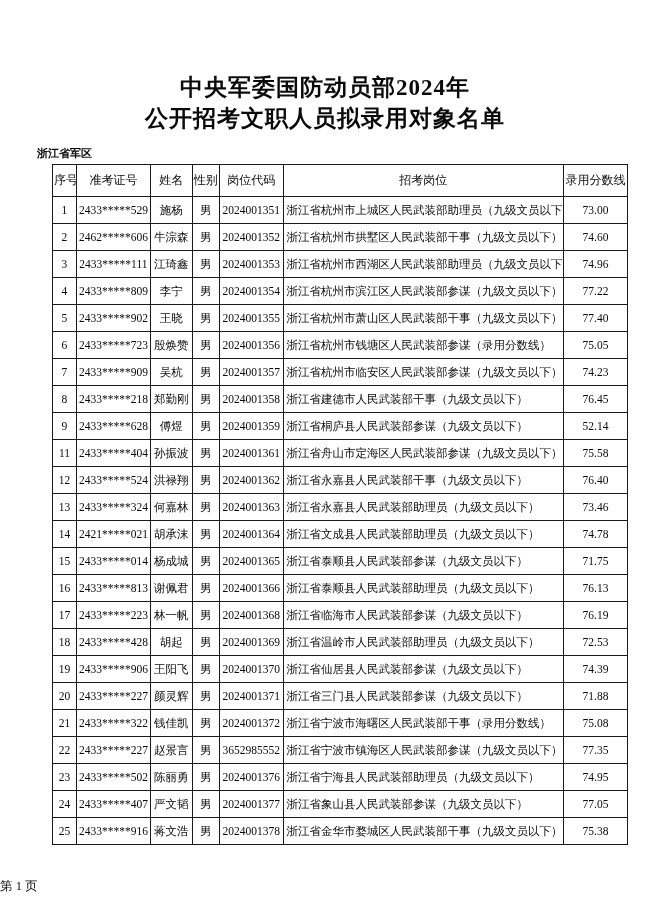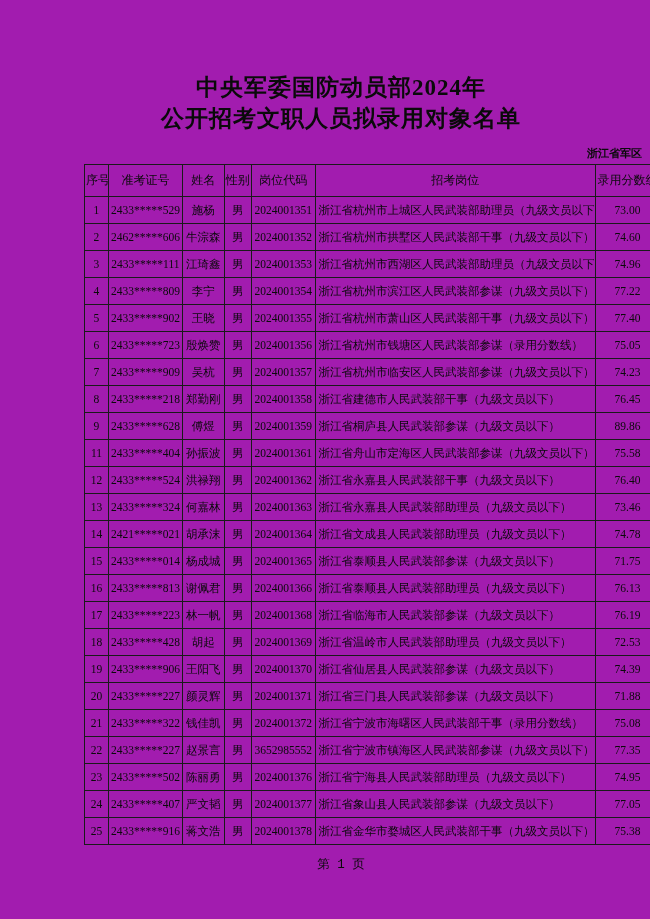--- a/index.html
+++ b/index.html
@@ -1,42 +1,40 @@
 <!DOCTYPE html>
 <html><head>
 <meta charset="utf-8">
 <style>
   * { margin: 0; padding: 0; box-sizing: border-box; }
   html, body { background: #e8e8e8; }
   body { width: 650px; font-family: "Liberation Serif", "DejaVu Serif", serif; }
   .page {
     position: relative;
     width: 650px; height: 919px;
-    background: #a21caf;
+    background: #ffffff;
     color: #111;
     overflow: hidden;
-    padding-left: 32px;
   }
   .title-block {
     padding-top: 72px;
     text-align: center;
   }
   .title-line {
     font-size: 23px;
     font-weight: bold;
     line-height: 31px;
     letter-spacing: 1px;
     color: #0a0a0a;
   }
   .region-label {
     margin: 12px 8px 3px 37px;
     font-size: 11px;
     font-weight: bold;
     color: #0a0a0a;
-    text-align: right;
   }
   table.roster {
     margin-left: 52px;
     width: 576px;
     border-collapse: collapse;
     table-layout: fixed;
   }
   table.roster th, table.roster td {
     border: 1px solid #1a1a1a;
     font-weight: normal;
@@ -53,25 +51,24 @@
   table.roster td.c5 { text-align: left; padding-left: 3px; }
   
   .w0 { width: 4.17%; }
   .w1 { width: 12.85%; }
   .w2 { width: 7.29%; }
   .w3 { width: 4.69%; }
   .w4 { width: 11.11%; }
   .w5 { width: 48.78%; }
   .w6 { width: 11.11%; }
   .page-footer {
-    margin-top: 11px;
-    text-align: center;
+    margin-top: 33px;
+    text-align: left;
     font-size: 12.5px;
     color: #0a0a0a;
-    font-family: Liberation Mono, monospace;
   }
 </style>
 </head>
 <body>
 
 <div class="page">
 
   <div class="title-block">
     <div class="title-line">中央军委国防动员部2024年</div>
     <div class="title-line">公开招考文职人员拟录用对象名单</div>
@@ -173,21 +170,21 @@
           <td class="c5">浙江省建德市人民武装部干事（九级文员以下）</td>
           <td class="c6">76.45</td>
         </tr>
         <tr>
           <td class="c0">9</td>
           <td class="c1">2433*****628</td>
           <td class="c2">傅煜</td>
           <td class="c3">男</td>
           <td class="c4">2024001359</td>
           <td class="c5">浙江省桐庐县人民武装部参谋（九级文员以下）</td>
-          <td class="c6">89.86</td>
+          <td class="c6">52.14</td>
         </tr>
         <tr>
           <td class="c0">11</td>
           <td class="c1">2433*****404</td>
           <td class="c2">孙振波</td>
           <td class="c3">男</td>
           <td class="c4">2024001361</td>
           <td class="c5">浙江省舟山市定海区人民武装部参谋（九级文员以下）</td>
           <td class="c6">75.58</td>
         </tr>

